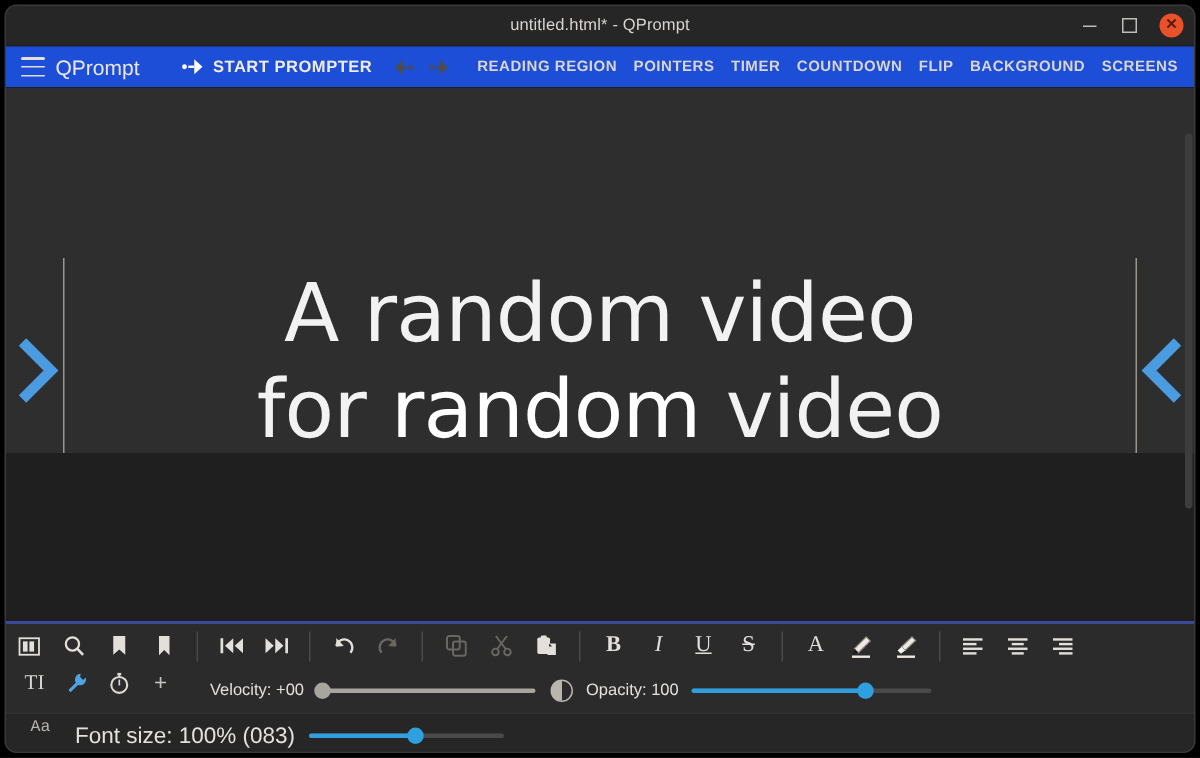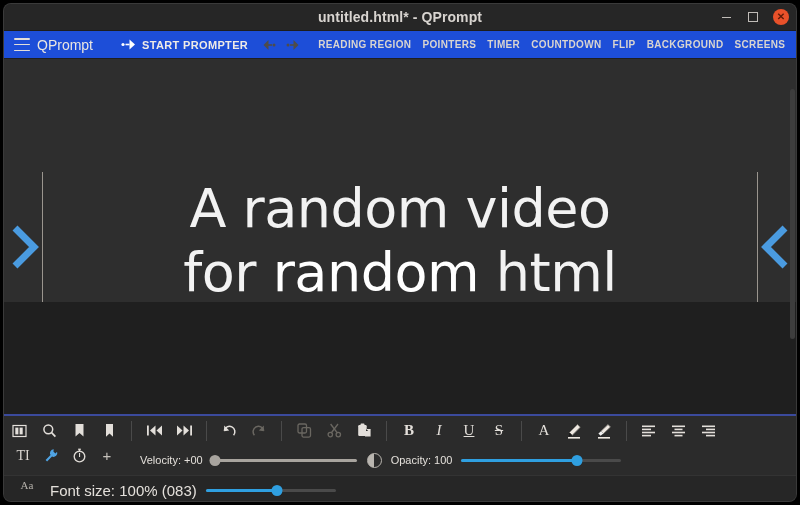--- a/index.html
+++ b/index.html
@@ -31,22 +31,22 @@
     height: 26px;
     background: #262626;
     border-bottom: 1px solid #1d1d1d;
   }
   .title-text {
     position: absolute;
     left: 0; right: 0; top: 0;
     line-height: 26px;
     text-align: center;
     color: #d8d4d0;
-    font-size: 14px;
-    font-weight: bold;
+    font-size: 11px;
+    font-weight: normal;
     letter-spacing: 0.1px;
   }
   .win-btns {
     position: absolute;
     right: 7px;
     top: 0;
     height: 26px;
     display: flex;
     align-items: center;
     gap: 13px;
@@ -428,21 +428,21 @@
       </svg>
     </div>
     <div class="pointer right">
       <svg width="30" height="46" viewBox="0 0 30 46">
         <path d="M24 4 L5 23 L24 42" stroke="#4a9be0" stroke-width="7" fill="none" stroke-linecap="butt" stroke-linejoin="miter"></path>
       </svg>
     </div>
 
     <div class="script">
       <div>A random video</div>
-      <div><span>for </span><span class="hl">random</span><span> html</span></div>
+      <div><span>for </span><span class="hl">random</span><span> video</span></div>
     </div>
 
     <div class="vscroll"></div>
   </div>
 
   <div class="toolbar">
     <div class="tb-group">
       <div class="tb-btn">
         <svg width="15" height="14" viewBox="0 0 15 14">
             <rect x="1" y="1.5" width="13" height="11" fill="none" stroke="currentColor" stroke-width="1.2"></rect>
@@ -631,21 +631,21 @@
     <div class="ctrl-label">Opacity: 100</div>
     <div class="slider slider-opacity">
       <div class="track"></div>
       <div class="fill" style="width: 72%;"></div>
       <div class="knob" style="left: 72%;"></div>
     </div>
   </div>
 
   <div class="ctrlrow second">
     <div class="ctrl-icon">
-      <span style="font-family:Liberation Serif, serif;font-size:11px;color:#b4b0aa;">Aa</span>
+      <span style="font-family:Liberation Mono, monospace;font-size:11px;color:#b4b0aa;">Aa</span>
     </div>
     <div class="ctrl-label small" style="margin-left:8px">Font size: 100% (083)</div>
     <div class="slider slider-font">
       <div class="track"></div>
       <div class="fill" style="width: 55%;"></div>
       <div class="knob" style="left: 55%;"></div>
     </div>
   </div>
 
 </div>

